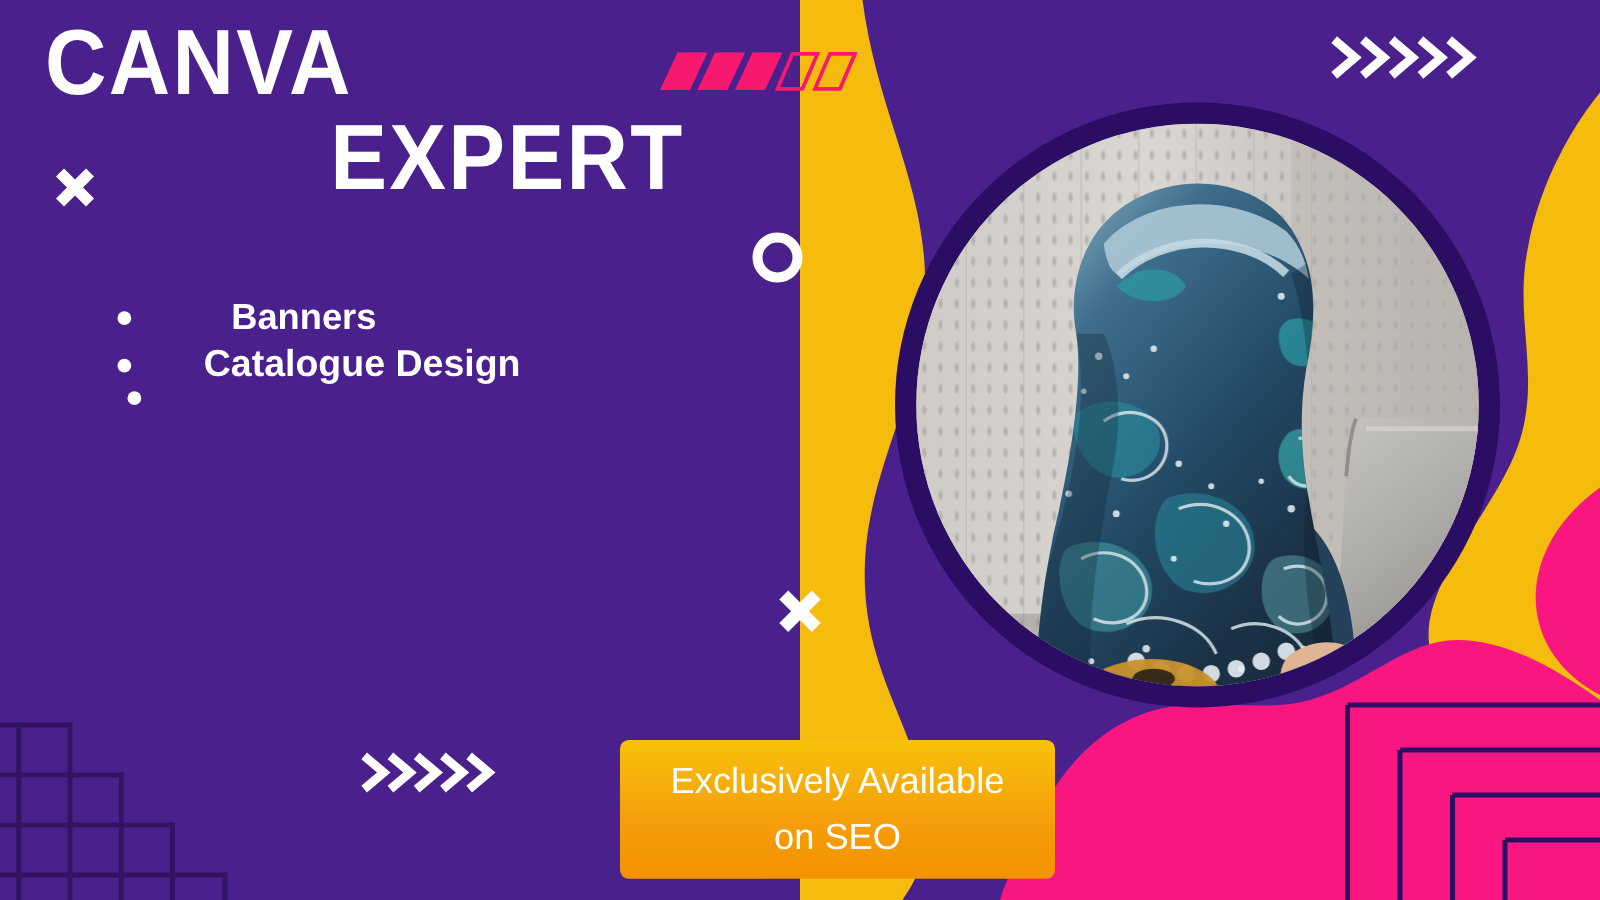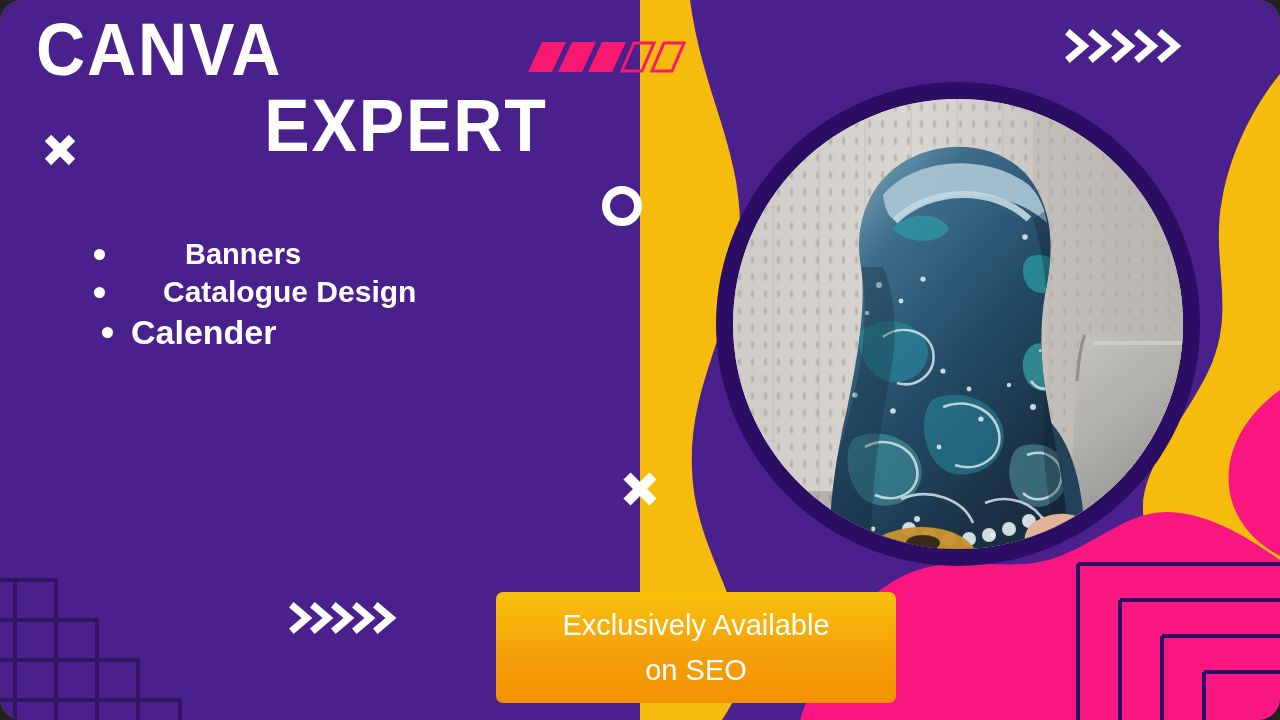--- a/index.html
+++ b/index.html
@@ -8,21 +8,20 @@
     background: #222;
   }
   #poster {
     position: relative;
     width: 1280px;
     height: 720px;
     overflow: hidden;
     background: #c2410c;
     font-family: "Liberation Sans", sans-serif;
     user-select: none;
-    border-radius: 22px;
   }
 
   
   .blob-layer {
     position: absolute;
     inset: 0;
     width: 1280px;
     height: 720px;
   }
 
@@ -126,21 +125,21 @@
   .portrait-photo {
     position: absolute;
     inset: 0;
   }
 
   
   .cta-button {
     position: absolute;
     left: 496px;
     top: 592px;
-    width: 400px;
+    width: 348px;
     height: 111px;
     border: none;
     border-radius: 7px;
     background: linear-gradient(180deg, #F7C20B 0%, #F59E0B 58%, #F39200 100%);
     color: #FFFFFF;
     font-family: "Liberation Sans", sans-serif;
     font-size: 29px;
     font-weight: 400;
     line-height: 1.55;
     text-align: center;
@@ -262,21 +261,20 @@
     <li class="svc-0">
       <span class="bullet-dot"></span>
       <span class="svc-label">Banners</span>
     </li>
     <li class="svc-3">
       <span class="bullet-dot"></span>
       <span class="svc-label">Catalogue Design</span>
     </li>
     <li class="svc-6">
       <span class="bullet-dot"></span>
-      <span class="svc-label">Calender</span>
     </li>
   </ul>
 
   <svg class="deco x-mark x-mark-2" viewBox="0 0 42 42">
     <g stroke="#FFFFFF" stroke-width="10" stroke-linecap="butt">
       <line x1="8" y1="8" x2="34" y2="34"></line>
       <line x1="34" y1="8" x2="8" y2="34"></line>
     </g>
   </svg>
 

